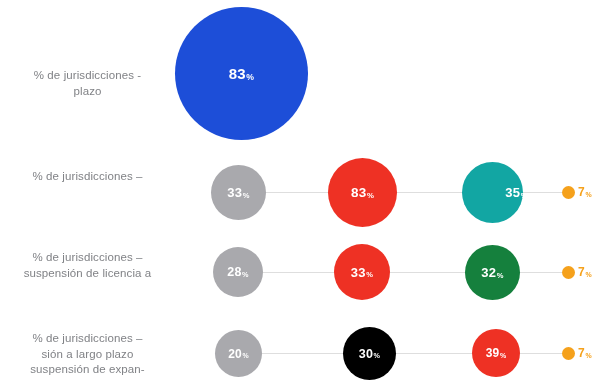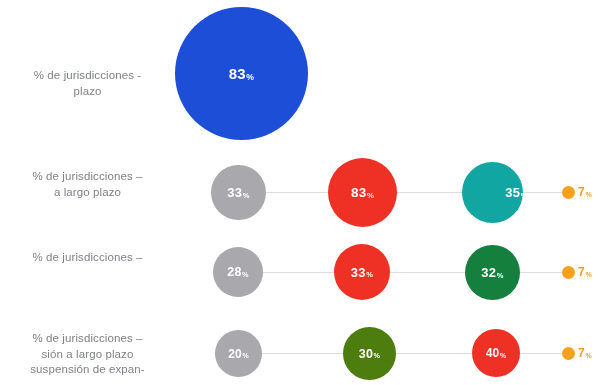--- a/index.html
+++ b/index.html
@@ -79,39 +79,39 @@
       <div>plazo</div>
     </div>
     <div class="bubble" style="left:175px;top:7px;width:133px;height:133px;background:#1d4ed8;">
       <span class="bubble-value" style="font-size:15px;"><span>83</span><span class="pct-sign">%</span></span>
     </div>
   </div>
 
   <div class="row" style="top:150px;height:85px;">
     <div class="row-label" style="top:19px;">
       <div>% de jurisdicciones –</div>
-      <div>a largo plazo</div>
     </div>
     <div class="track" style="left:238px;width:336px;top:42px;"></div>
     <div class="bubble" style="left:211px;top:15px;width:55px;height:55px;background:#a9a9ad;">
       <span class="bubble-value" style="font-size:13px;"><span>33</span><span class="pct-sign">%</span></span>
     </div>
     <div class="bubble" style="left:328px;top:8px;width:69px;height:69px;background:#ee3124;">
       <span class="bubble-value" style="font-size:13.5px;"><span>83</span><span class="pct-sign">%</span></span>
     </div>
     <div class="bubble" style="left:462px;top:12px;width:61px;height:61px;background:#12a6a3;">
       <span class="bubble-value" style="font-size:13px;margin-left:48px;"><span>35</span><span class="pct-sign">%</span></span>
     </div>
     <div class="bubble" style="left:562px;top:36px;width:13px;height:13px;background:#f5a11c;"></div>
     <span class="side-value" style="left:578px;top:35px;font-size:12px;color:#f5a11c;"><span>7</span><span class="pct-sign">%</span></span>
   </div>
 
   <div class="row" style="top:235px;height:78px;">
     <div class="row-label" style="top:15px;">
       <div>% de jurisdicciones –</div>
+      <div>suspensión de licencia a</div>
     </div>
     <div class="track" style="left:238px;width:336px;top:37px;"></div>
     <div class="bubble" style="left:213px;top:12px;width:50px;height:50px;background:#a9a9ad;">
       <span class="bubble-value" style="font-size:12.5px;"><span>28</span><span class="pct-sign">%</span></span>
     </div>
     <div class="bubble" style="left:334px;top:9px;width:56px;height:56px;background:#ee3124;">
       <span class="bubble-value" style="font-size:13px;"><span>33</span><span class="pct-sign">%</span></span>
     </div>
     <div class="bubble" style="left:465px;top:10px;width:55px;height:55px;background:#15803d;">
       <span class="bubble-value" style="font-size:13px;"><span>32</span><span class="pct-sign">%</span></span>
@@ -123,23 +123,23 @@
   <div class="row" style="top:313px;height:72px;">
     <div class="row-label" style="top:18px;">
       <div>% de jurisdicciones –</div>
       <div>sión a largo plazo</div>
       <div>suspensión de expan-</div>
     </div>
     <div class="track" style="left:238px;width:336px;top:40px;"></div>
     <div class="bubble" style="left:215px;top:17px;width:47px;height:47px;background:#a9a9ad;">
       <span class="bubble-value" style="font-size:12px;"><span>20</span><span class="pct-sign">%</span></span>
     </div>
-    <div class="bubble" style="left:343px;top:14px;width:53px;height:53px;background:#4d7c0f;">
+    <div class="bubble" style="left:343px;top:14px;width:53px;height:53px;background:#000000;">
       <span class="bubble-value" style="font-size:12.5px;"><span>30</span><span class="pct-sign">%</span></span>
     </div>
     <div class="bubble" style="left:472px;top:16px;width:48px;height:48px;background:#ee3124;">
-      <span class="bubble-value" style="font-size:12px;"><span>40</span><span class="pct-sign">%</span></span>
+      <span class="bubble-value" style="font-size:12px;"><span>39</span><span class="pct-sign">%</span></span>
     </div>
     <div class="bubble" style="left:562px;top:34px;width:13px;height:13px;background:#f5a11c;"></div>
     <span class="side-value" style="left:578px;top:33px;font-size:12px;color:#f5a11c;"><span>7</span><span class="pct-sign">%</span></span>
   </div>
 
 </div>
 
 </body></html>

